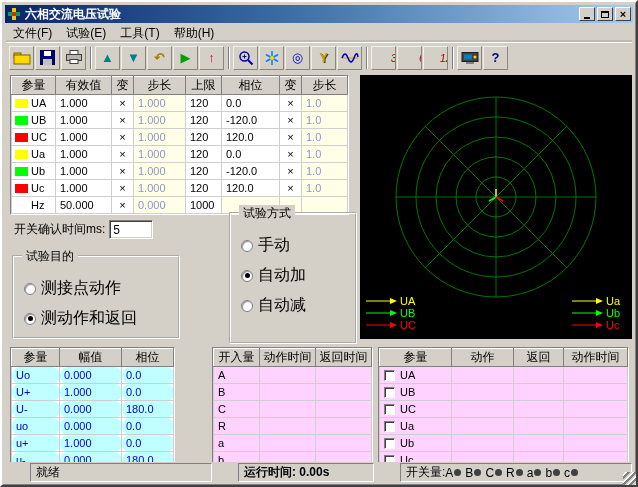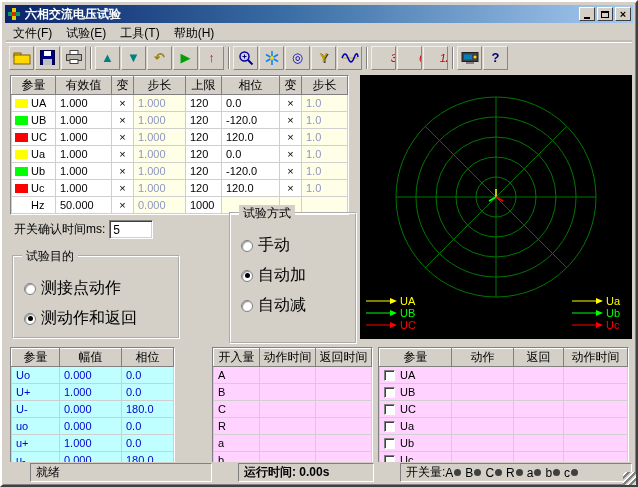--- a/index.html
+++ b/index.html
@@ -55,21 +55,21 @@
         font-size:12px;padding:1px 3px;height:19px;}
   .group{position:absolute;border:2px groove #ffffff;padding-top:12px;}
   .group-title{position:absolute;top:-9px;left:8px;background:#d4d0c8;padding:0 4px;font-size:12px;}
   .opt{display:flex;align-items:center;gap:5px;font-size:16px;margin:9px 0 0 10px;cursor:default;}
   .radio{width:12px;height:12px;border-radius:50%;background:#fff;border:1px solid #808080;
          box-shadow:inset 1px 1px 1px rgba(64,64,64,.55);display:flex;align-items:center;justify-content:center;flex:0 0 12px;}
   .radio.sel::after{content:'';width:5px;height:5px;border-radius:50%;background:#000;}
   .interval-row{display:flex;align-items:center;gap:4px;margin:12px 0 0 10px;font-size:12px;}
   
   .seq-wrap{position:absolute;left:4px;top:274px;}
-  .seq-wrap td{background:#c0ffff;color:#0000d0;}
+  .seq-wrap td{background:#c0ffff;color:#0000d0;border-radius:8px;}
   .sw-wrap{position:absolute;left:206px;top:274px;height:119px;overflow:hidden;}
   .sw-wrap td{background:#ffd2ff;}
   .res-wrap{position:absolute;left:372px;top:274px;height:119px;overflow:hidden;}
   .res-wrap td{background:#ffd2ff;}
   .cbcell{display:flex;align-items:center;gap:5px;}
   .cb{display:inline-block;width:11px;height:11px;background:#fff;border:1px solid;
       border-color:#808080 #fff #fff #808080;box-shadow:inset 1px 1px 0 #404040;flex:0 0 11px;}
   
   .statusbar{position:absolute;left:4px;bottom:3px;right:4px;height:19px;display:flex;gap:2px;font-size:12px;}
   .spanel{border:1px solid;border-color:#808080 #ffffff #ffffff #808080;padding:0 5px;

